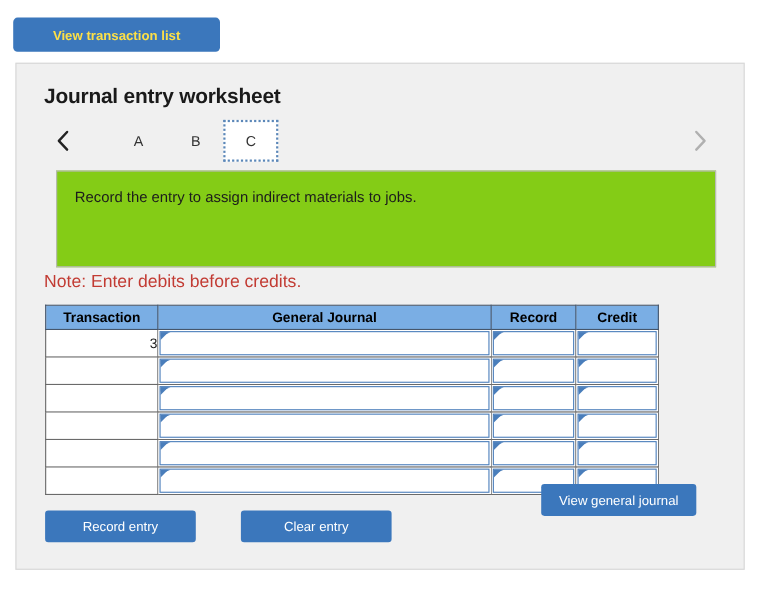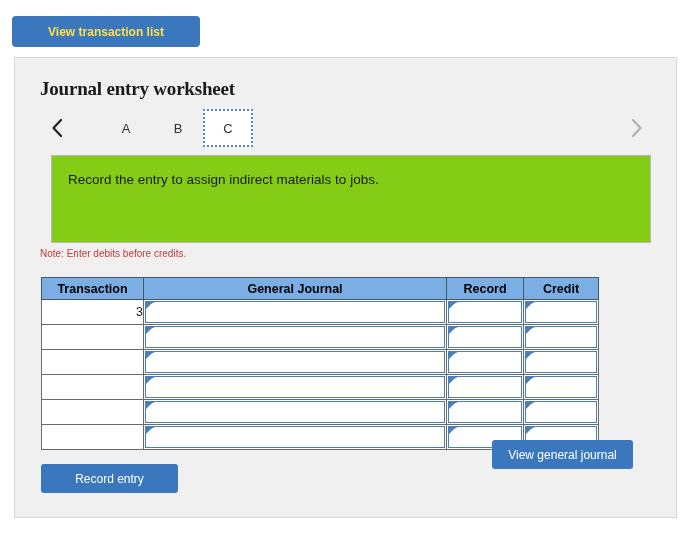--- a/index.html
+++ b/index.html
@@ -47,21 +47,20 @@
   }
 
   .panel-title {
     position: absolute;
     left: 25px;
     top: 20px;
     font-size: 19px;
     font-weight: bold;
     color: #1a1a1a;
     letter-spacing: -0.2px;
-    font-family: Liberation Serif, serif;
   }
 
   
   .tabs {
     position: absolute;
     left: 25px;
     top: 51px;
     width: 613px;
     height: 38px;
   }
@@ -120,21 +119,21 @@
     top: 16px;
     font-size: 13.5px;
     color: #1c1c1c;
   }
 
   
   .note {
     position: absolute;
     left: 25px;
     top: 190px;
-    font-size: 10px;
+    font-size: 16px;
     color: #c23b33;
   }
 
   
   .jtable {
     position: absolute;
     left: 26px;
     top: 219px;
     width: 555px;
     border-collapse: collapse;
@@ -350,16 +349,17 @@
         </td>
         <td class="inp-cell">
           <div class="inp"></div>
         </td>
       </tr>
     </tbody>
   </table>
 
   <button class="btn btn-record">Record entry</button>
 
+  <button class="btn btn-clear">Clear entry</button>
 
   <button class="btn btn-view">View general journal</button>
 
 </div>
 
 </body></html>

